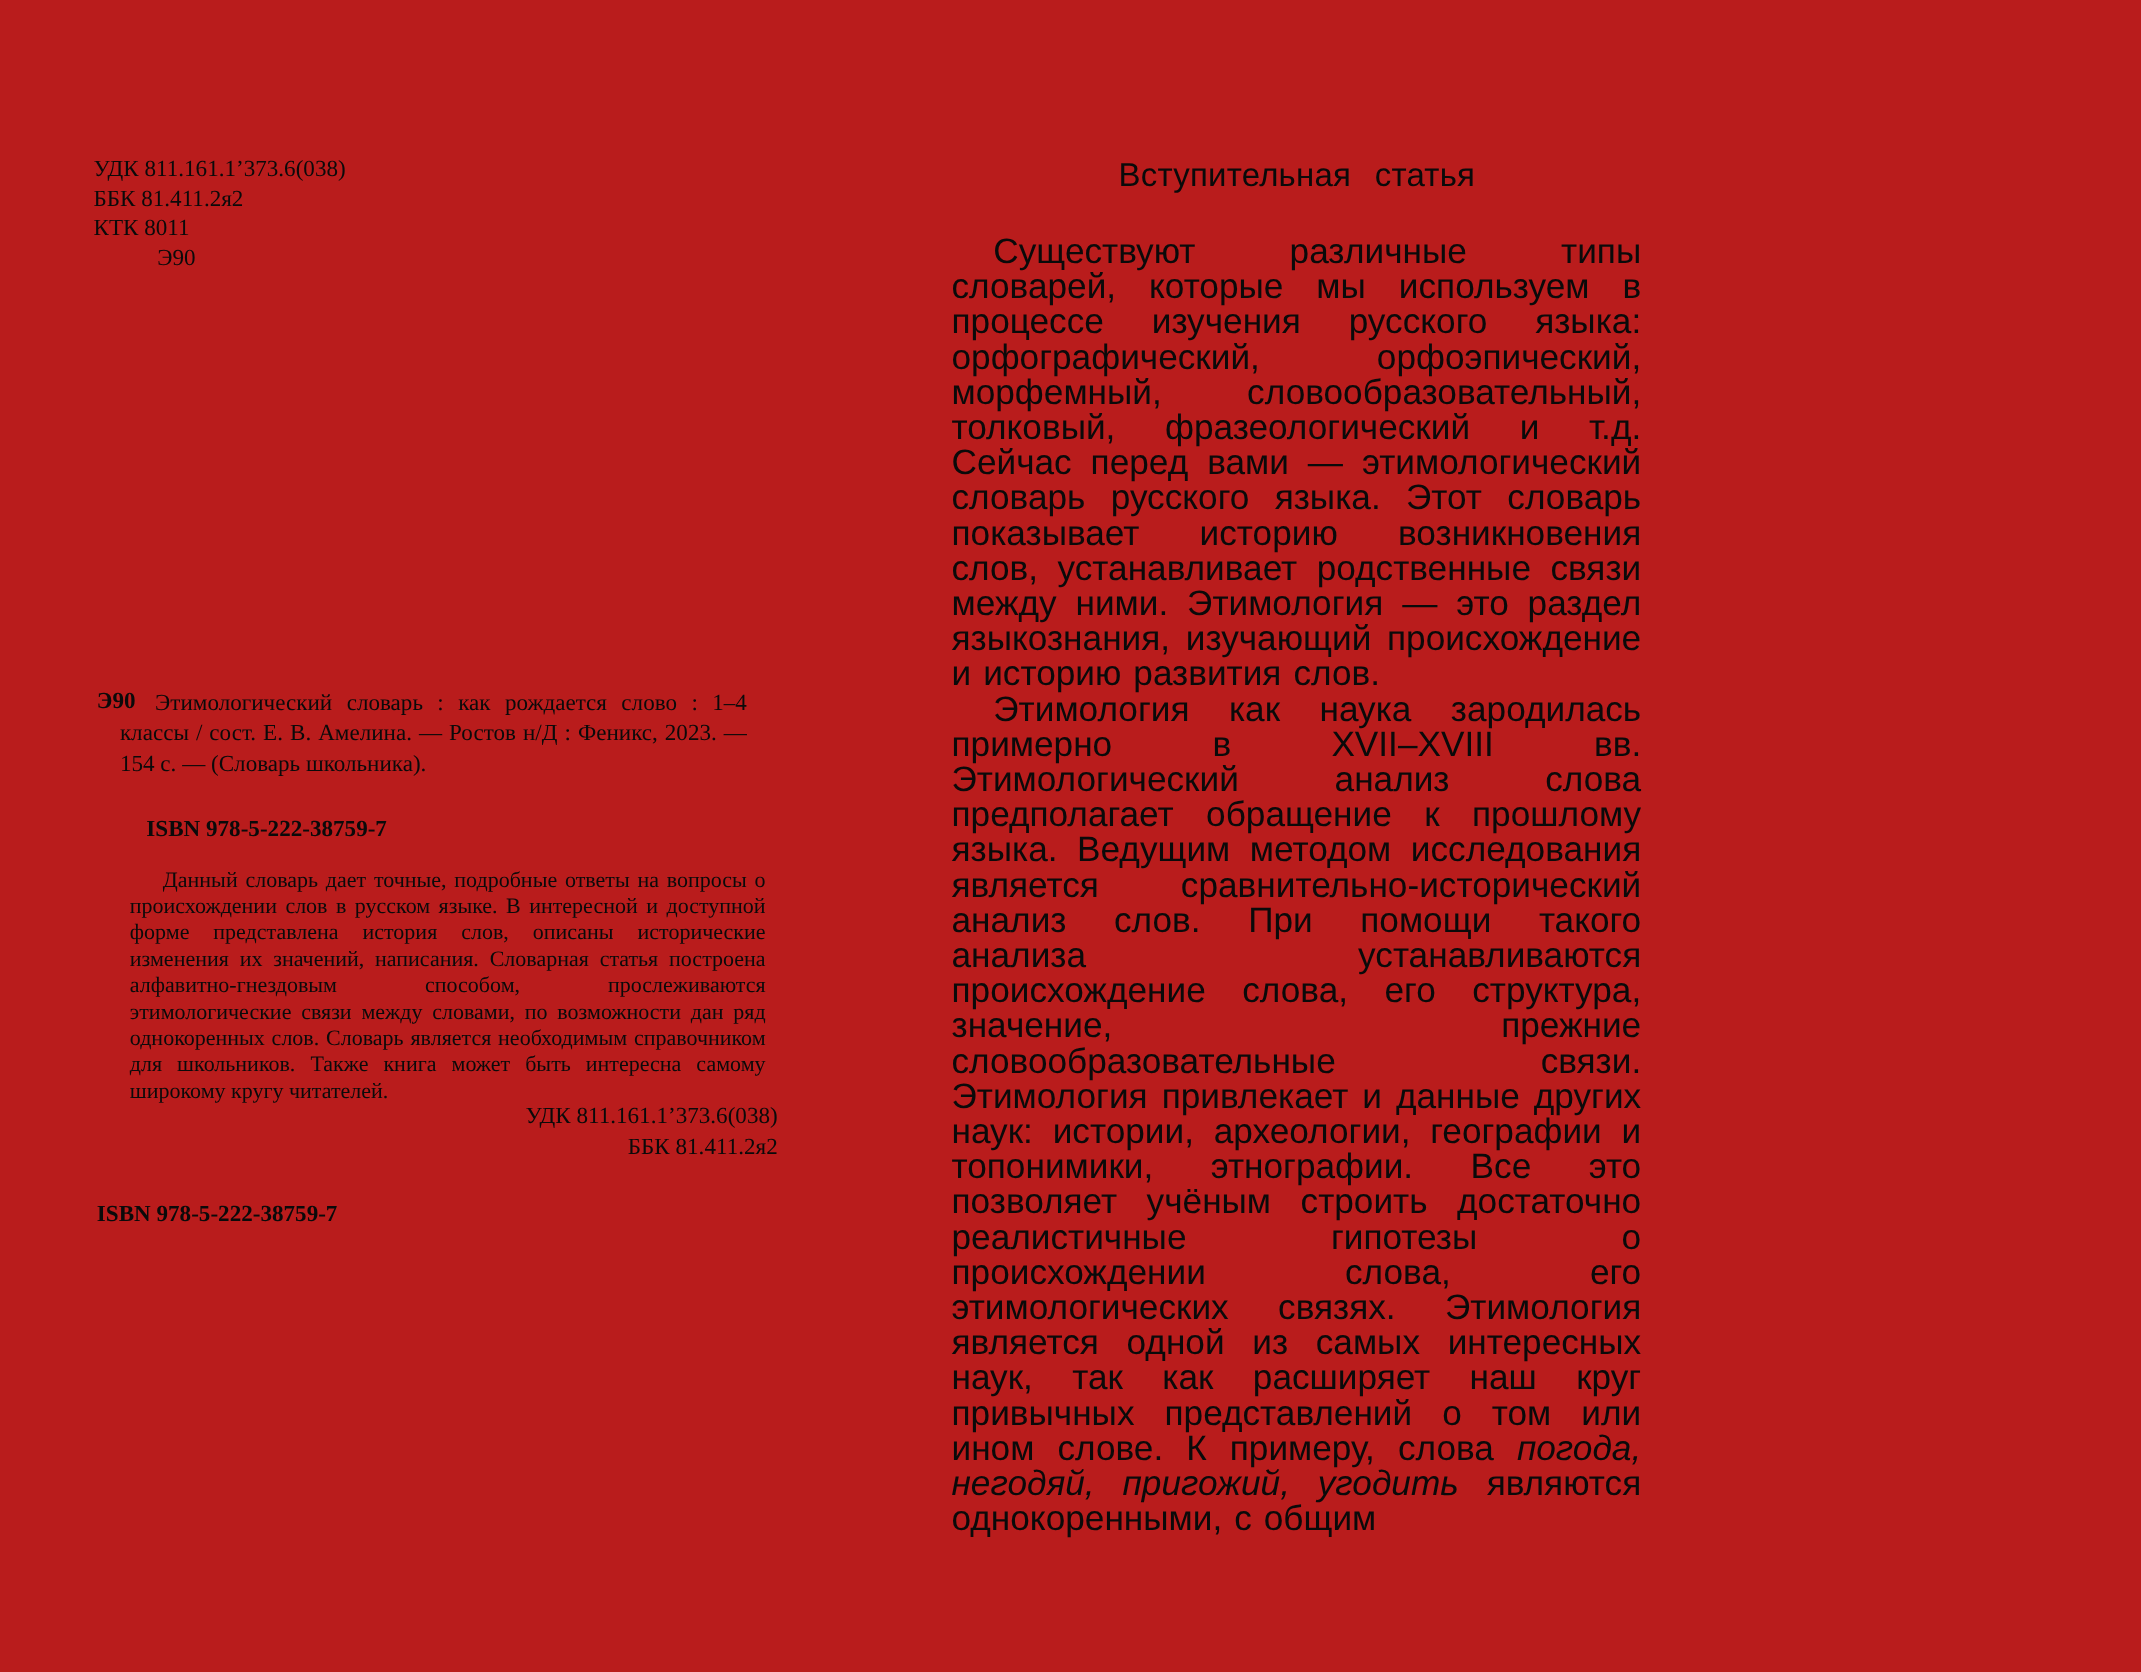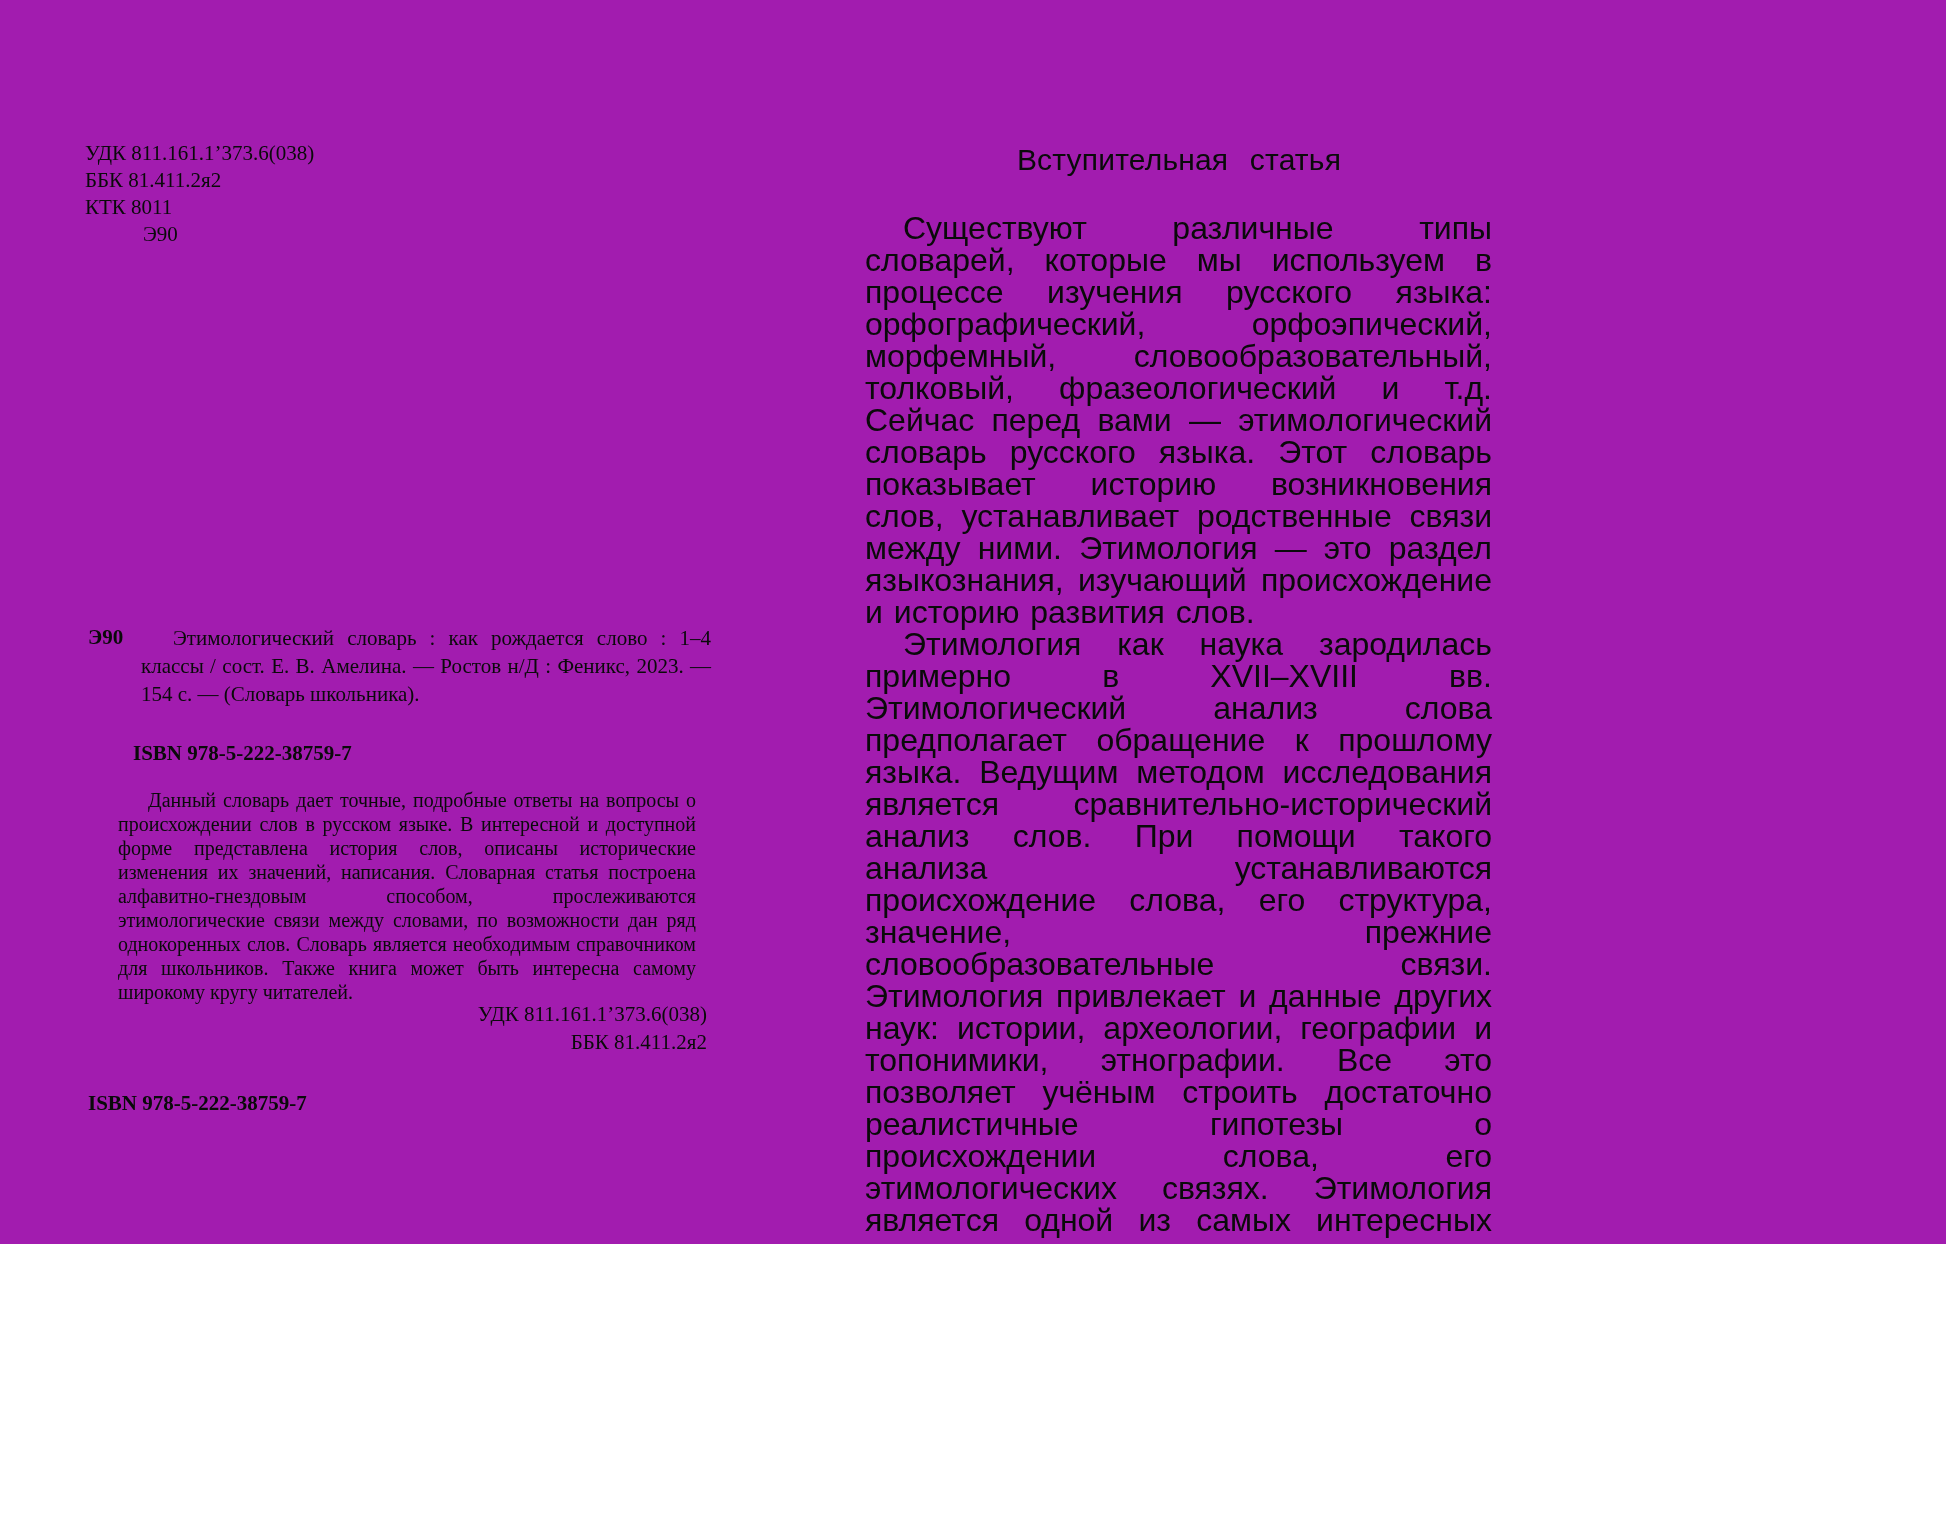--- a/index.html
+++ b/index.html
@@ -1,42 +1,42 @@
 <!DOCTYPE html>
 <html lang="ru"><head>
 <meta charset="utf-8">
 <style>
   * { margin: 0; padding: 0; box-sizing: border-box; }
   html, body { background: #ffffff; }
   .spread {
     position: relative;
     width: 1946px;
-    height: 1244px;
-    background: #a21caf;
+    height: 1520px;
+    background: #b91c1c;
     color: #0a0a0a;
     overflow: hidden;
     padding-left: 16px;
   }
 
   
   .page-left {
     position: absolute;
     left: 85px; top: 0;
     width: 628px; height: 1520px;
     font-family: "Liberation Serif", serif;
     font-size: 21px;
     line-height: 27px;
   }
   .codes-top { position: absolute; top: 140px; left: 0; }
   .author-sign { padding-left: 58px; }
 
   .catalog { position: absolute; top: 624px; left: 0; width: 620px; }
   .catalog-index { position: absolute; left: 3px; top: 0; font-weight: bold; }
   .catalog-text {
-    margin-left: 56px;
+    margin-left: 24px;
     width: 570px;
     text-indent: 32px;
     text-align: justify;
     line-height: 28px;
   }
 
   .isbn-top { position: absolute; top: 740px; left: 48px; font-weight: bold; }
 
   .annotation {
     position: absolute; top: 788px; left: 33px;

